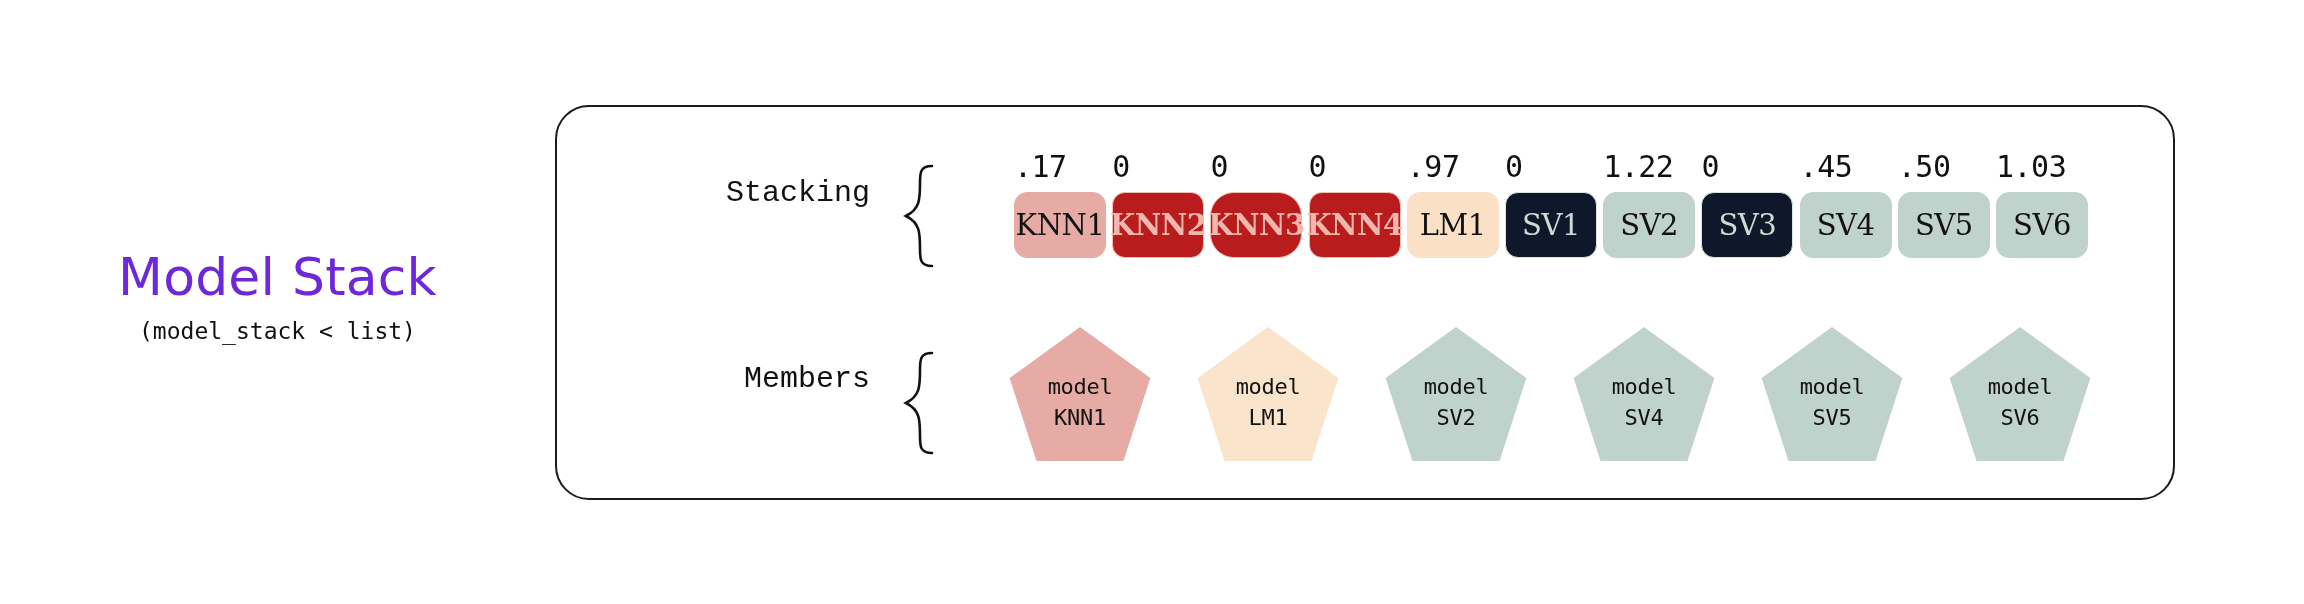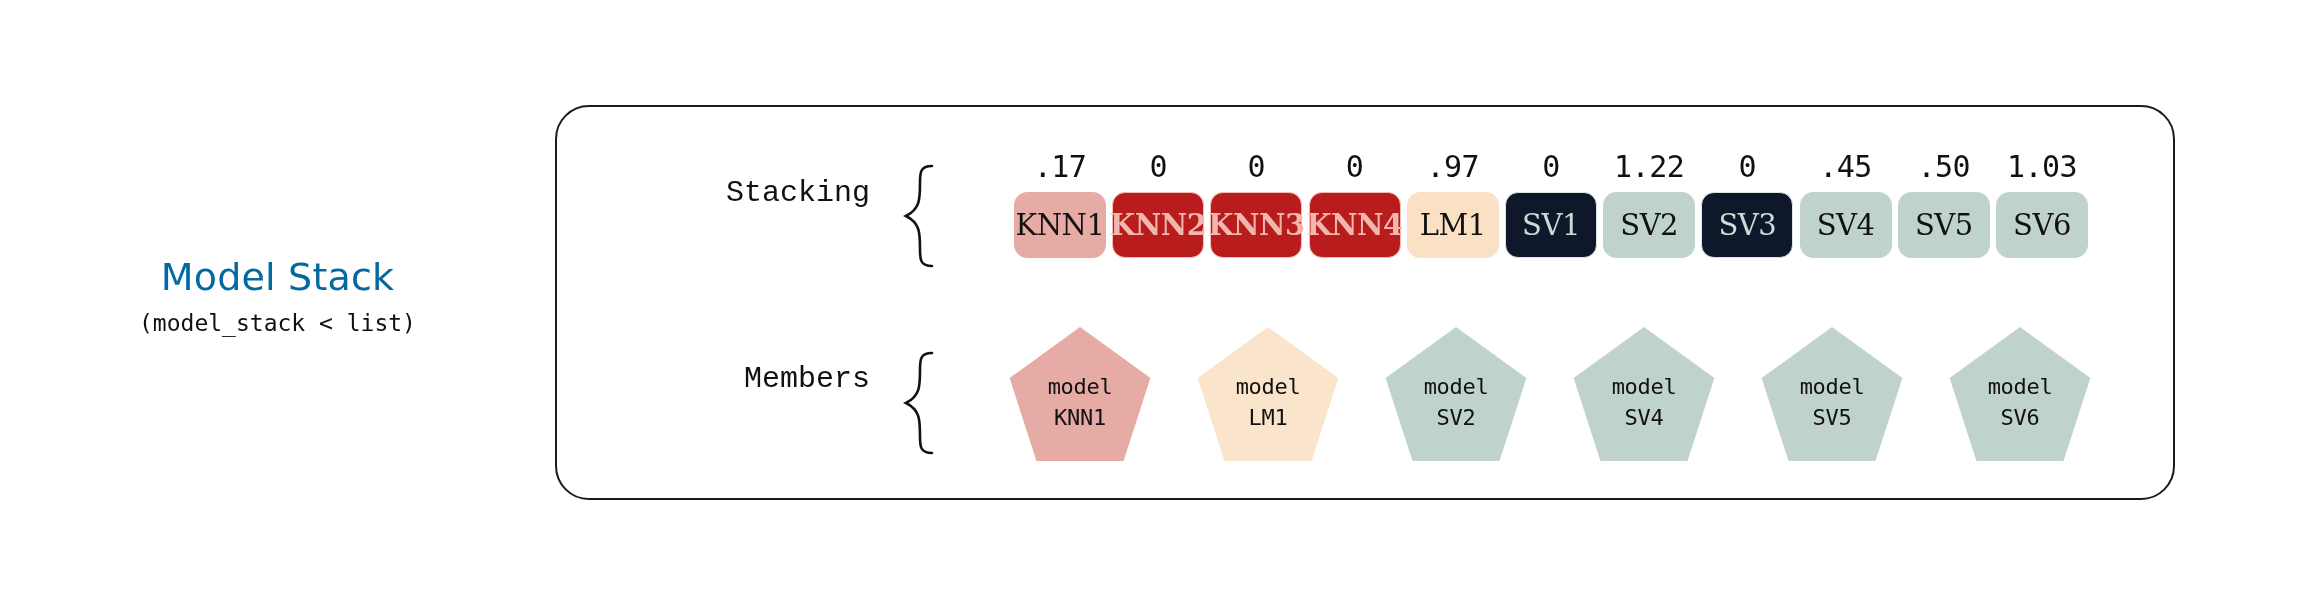--- a/index.html
+++ b/index.html
@@ -12,24 +12,23 @@
   }
   #stage{position:absolute;left:0;top:0;width:2304px;height:604px;}
 
   
   #left-caption{
     position:absolute;left:0px;top:248px;width:555px;
     text-align:center;
   }
   #left-caption .title{
     font-family:"DejaVu Sans", sans-serif;
-    font-size:38px;color:#0369a1;letter-spacing:.2px;
+    font-size:52px;color:#6d28d9;letter-spacing:.2px;
     line-height:1.15;
     font-weight:400;
-    margin-top:8px;
   }
   #left-caption .subtitle{
     margin-top:10px;
     font-family:"DejaVu Sans Mono", monospace;
     font-size:23px;color:#111111;
     line-height:1.15;
   }
 
   
   #stack-box{
@@ -65,21 +64,20 @@
   }
   .brace svg{display:block;}
   #brace-coef{left:895px;top:163px;height:106px;}
   #brace-members{left:895px;top:350px;height:106px;}
 
   
   #coef-values{position:absolute;left:1014px;top:148px;height:38px;}
   #coef-pills{position:absolute;left:1014px;top:192px;height:66px;}
   .coef-col{
     position:absolute;top:0;width:92px;
-    text-align:center;
   }
   .coef-val{
     font-family:"DejaVu Sans Mono", monospace;
     font-size:30px;color:#111111;
     line-height:38px;
     letter-spacing:-0.5px;
   }
   .pill{
     position:absolute;top:0;width:92px;height:66px;
     border-radius:13px;
@@ -176,21 +174,21 @@
         <div class="coef-val">1.03</div>
       </div>
     </div>
   <div id="coef-pills">
       <div class="pill fill-red" style="left: 0px;">
         <span>KNN1</span>
       </div>
       <div class="pill out-red" style="left: 98.2px;">
         <span>KNN2</span>
       </div>
-      <div class="pill out-red" style="left: 196.4px;">
+      <div class="pill out-red" style="left: 196.4px; border-radius: 24px;">
         <span>KNN3</span>
       </div>
       <div class="pill out-red" style="left: 294.6px;">
         <span>KNN4</span>
       </div>
       <div class="pill fill-peach" style="left: 392.8px;">
         <span>LM1</span>
       </div>
       <div class="pill out-green" style="left: 491px;">
         <span>SV1</span>

